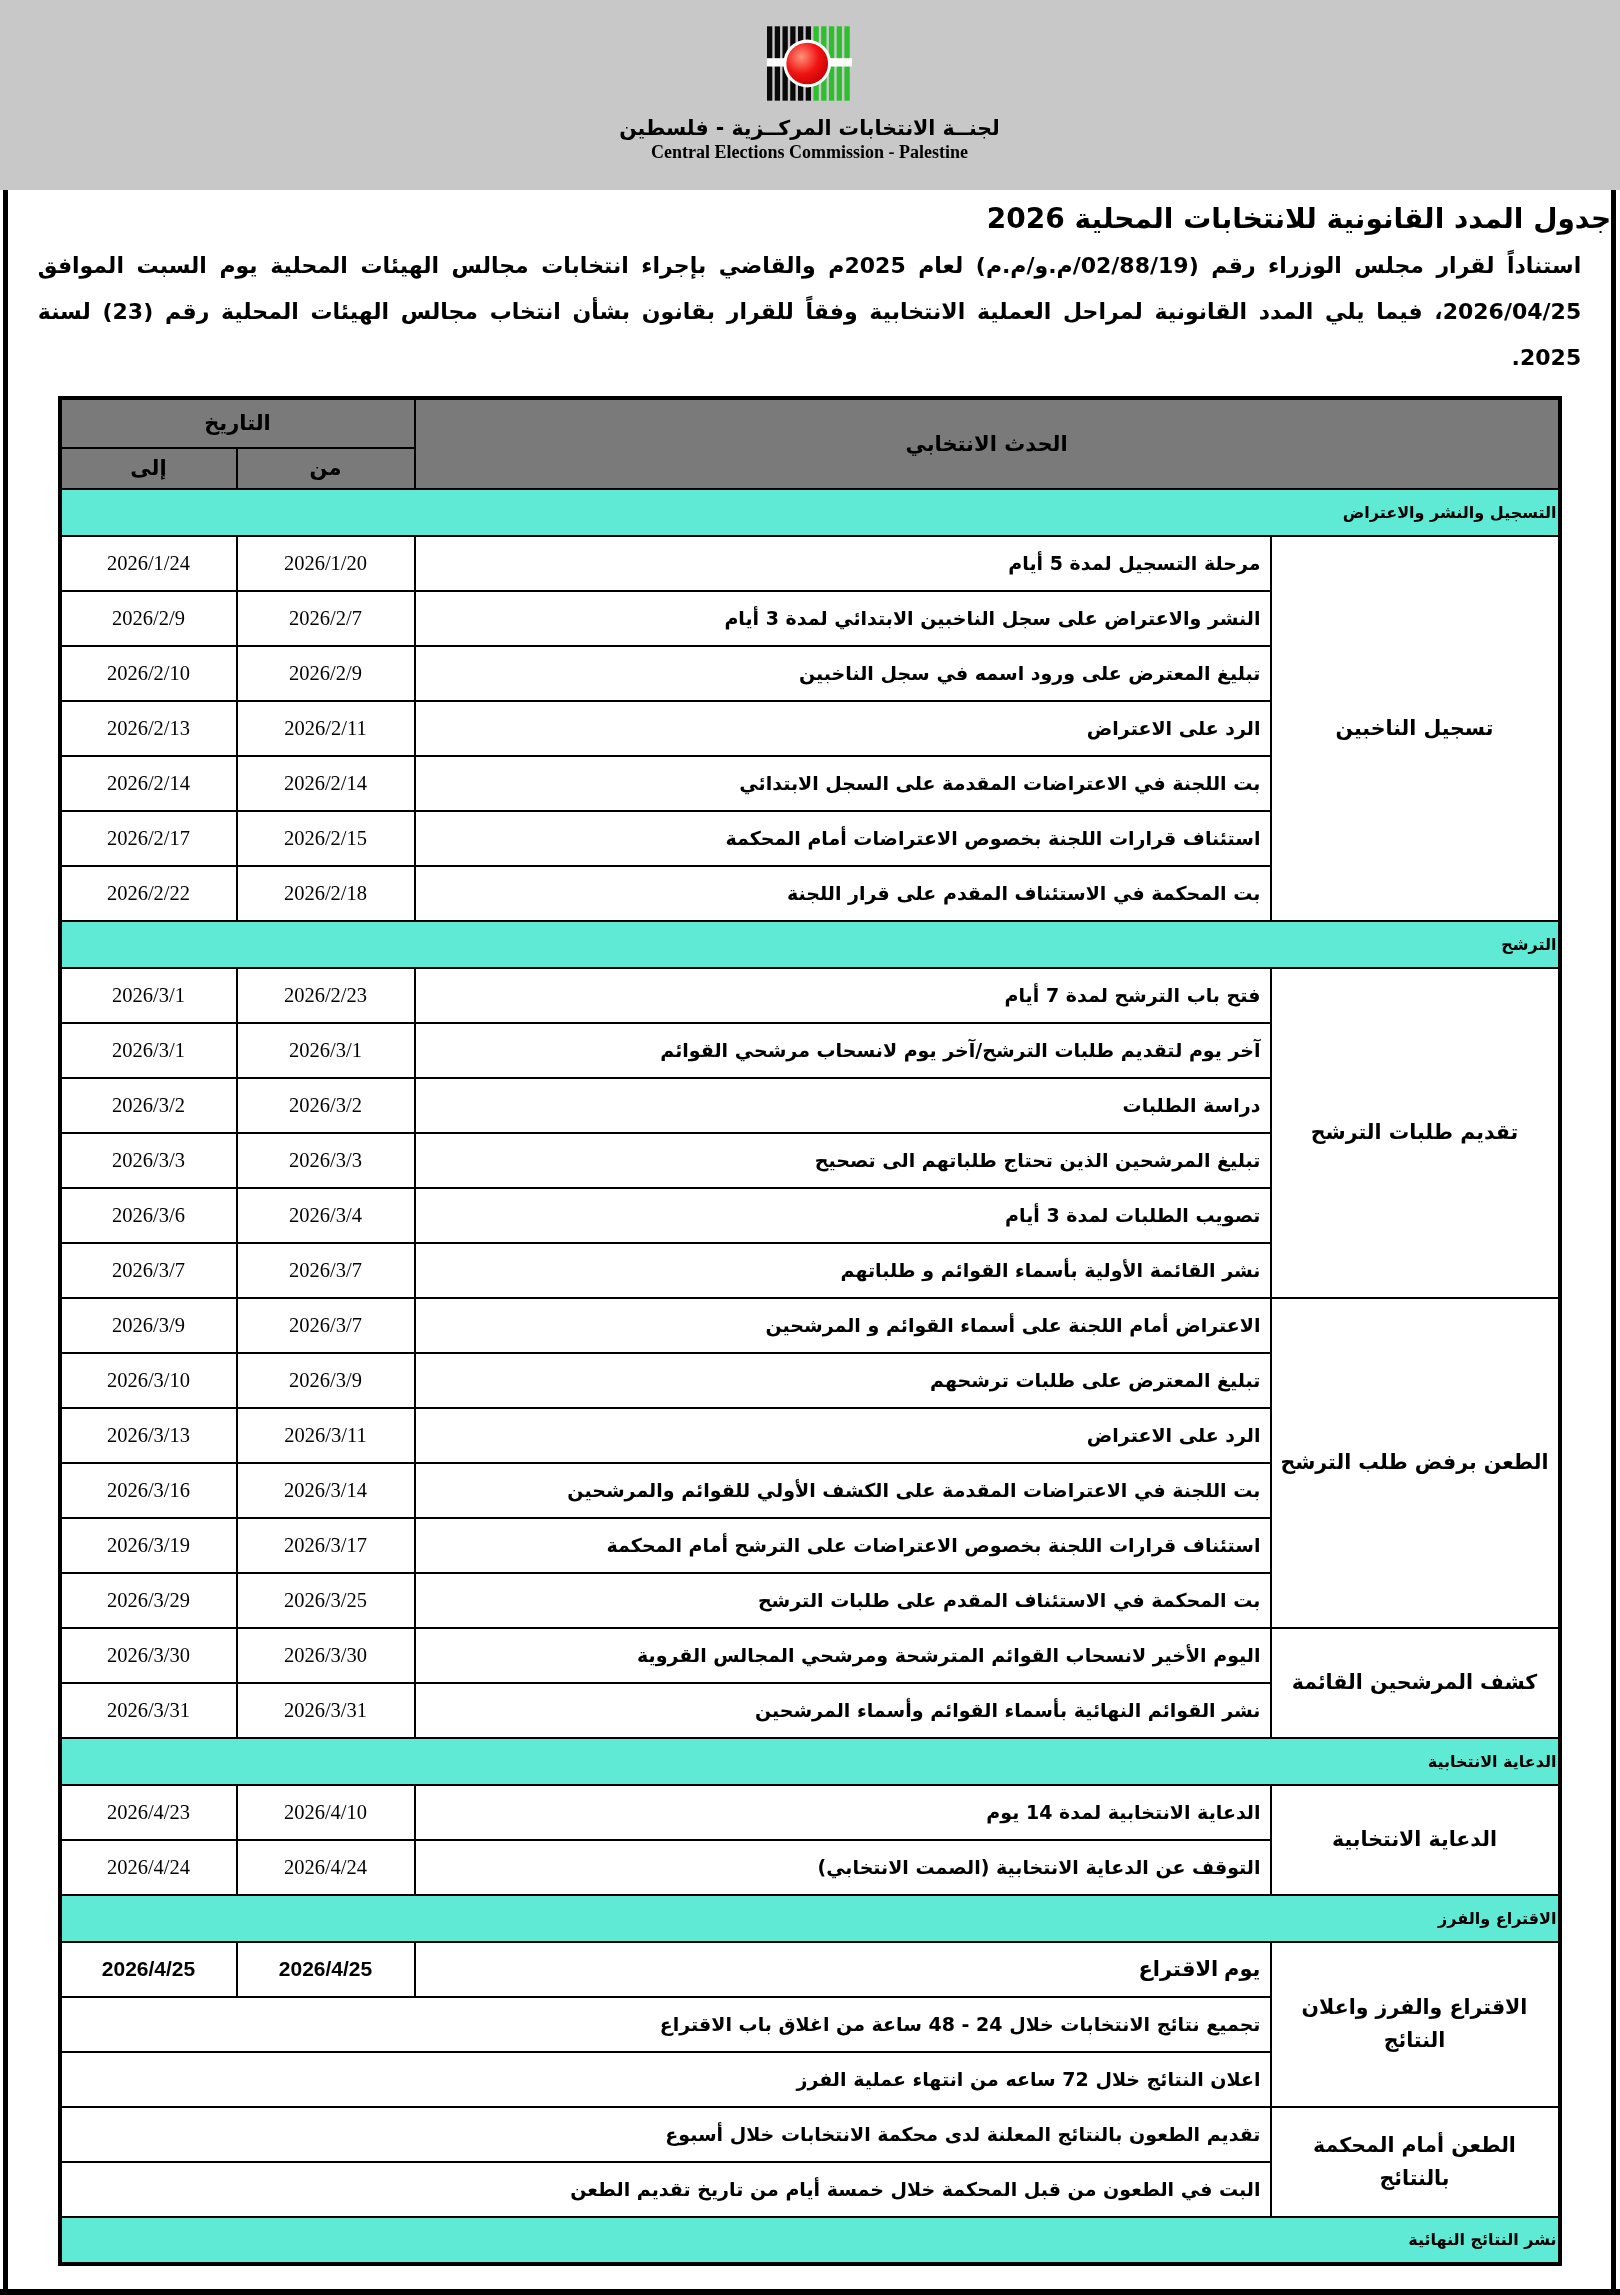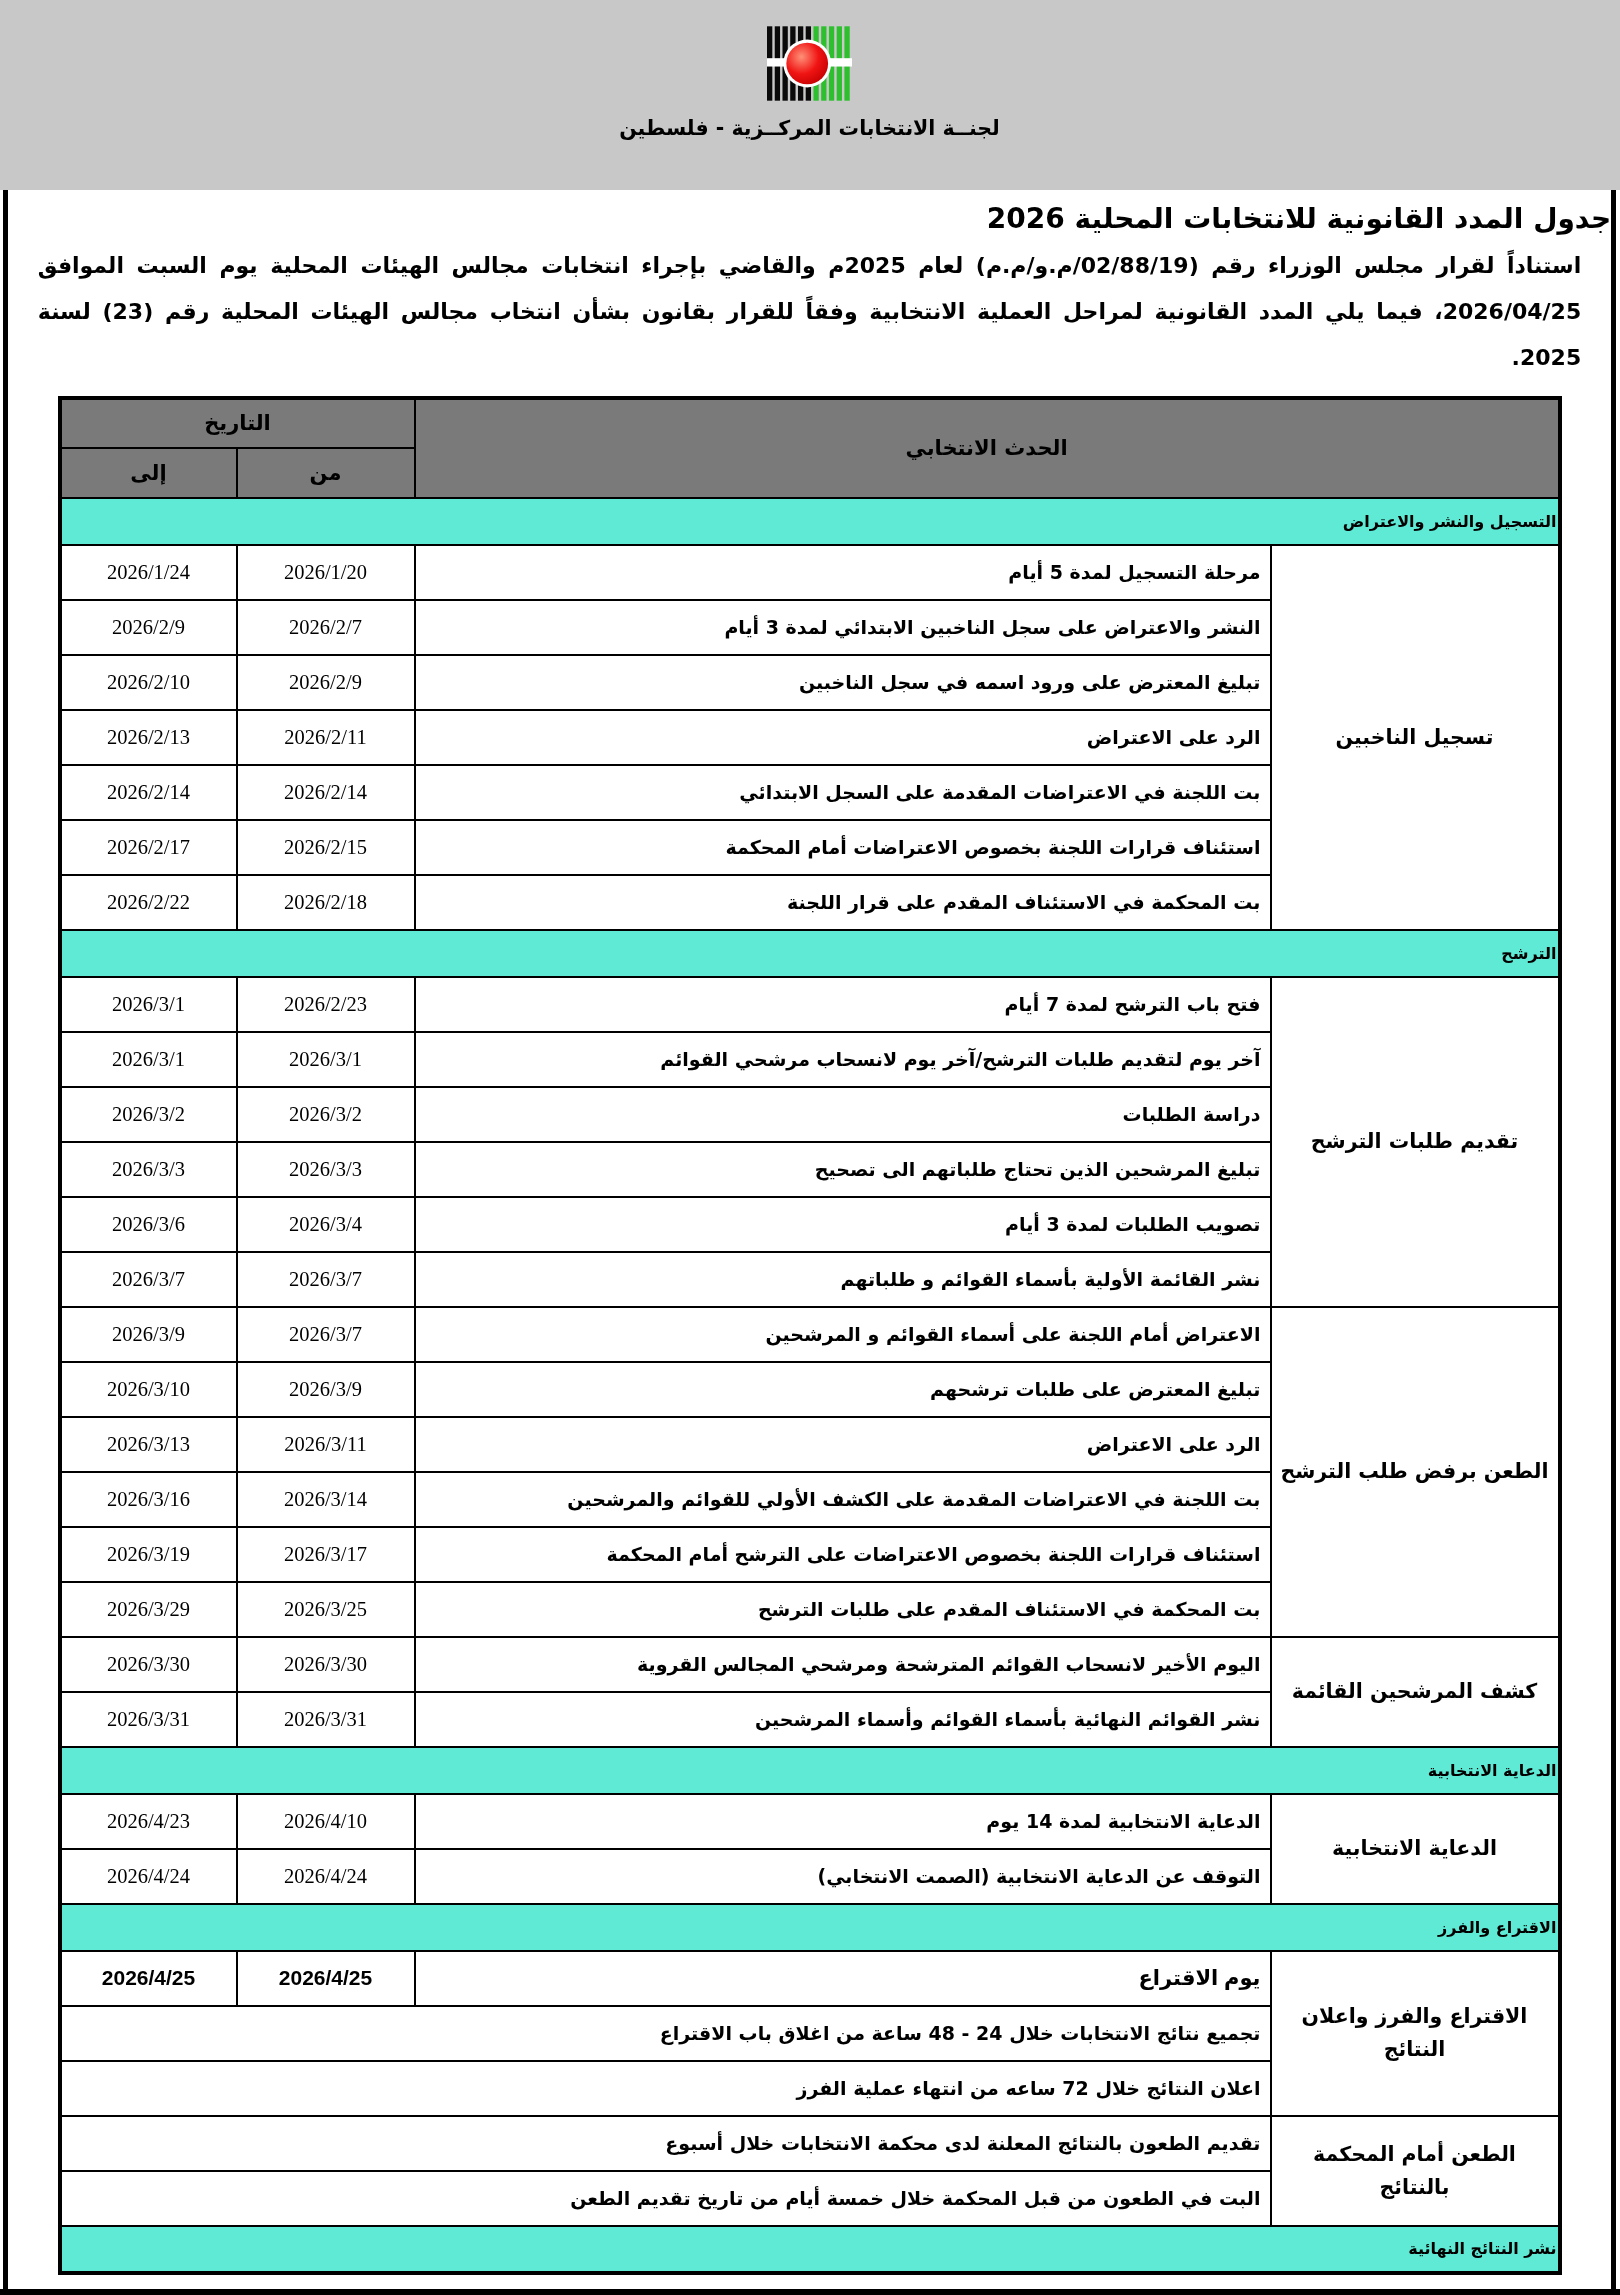--- a/index.html
+++ b/index.html
@@ -32,21 +32,21 @@
   table.schedule{
     width:1499px;margin:15px auto 0 auto;border-collapse:collapse;
     table-layout:fixed;direction:rtl;border:4.6px solid #000;
   }
   table.schedule th,table.schedule td{border:2.3px solid #000;box-sizing:border-box;}
   thead th{
     background:#7a7a7a;color:#000;font-weight:bold;font-size:21px;
     border-width:3px;text-align:center;vertical-align:middle;
   }
   tr.hdr-top th{height:50px;}
-  tr.hdr-sub th{height:50px;}
+  tr.hdr-sub th{height:41px;}
   td.section-cell{
     background:#5eead4;font-weight:bold;font-size:16px;
     height:47px;border-top-width:3.8px;border-bottom-width:3.8px;vertical-align:middle;
   }
   td.event-cell{
     text-align:right;font-weight:bold;font-size:19px;height:55px;
     padding:13px 9px;vertical-align:middle;background:#fff;
   }
   td.date-cell{
     text-align:center;font-family:"Liberation Serif","DejaVu Serif",serif;
@@ -90,20 +90,21 @@
           <rect x="81.6" y="4" width="7" height="98" fill="#2ebf2e"></rect>
           <rect x="91.8" y="4" width="7" height="98" fill="#2ebf2e"></rect>
           <rect x="102" y="4" width="7" height="98" fill="#2ebf2e"></rect>
         </g>
         <rect x="0" y="46" width="112" height="11" fill="#ffffff"></rect>
         <circle cx="53" cy="53" r="31.5" fill="#ffffff"></circle>
         <circle cx="53" cy="53" r="27.5" fill="url(#ballGrad)"></circle>
       </svg>
     </span>
     <div class="org-ar">لجنــة الانتخابات المركــزية - فلسطين</div>
+    <div class="org-en" dir="ltr">Central Elections Commission - Palestine</div>
   </div>
 
   <div class="page">
     <div class="doc-title">جدول المدد القانونية للانتخابات المحلية 2026</div>
     <p class="intro">استناداً لقرار مجلس الوزراء رقم (02/88/19/م.و/م.م) لعام 2025م والقاضي بإجراء انتخابات مجالس الهيئات المحلية يوم السبت الموافق 2026/04/25، فيما يلي المدد القانونية لمراحل العملية الانتخابية وفقاً للقرار بقانون بشأن انتخاب مجالس الهيئات المحلية رقم (23) لسنة 2025.</p>
 
     <table class="schedule">
       <colgroup>
         <col style="width:289px">
         <col style="width:856px">

